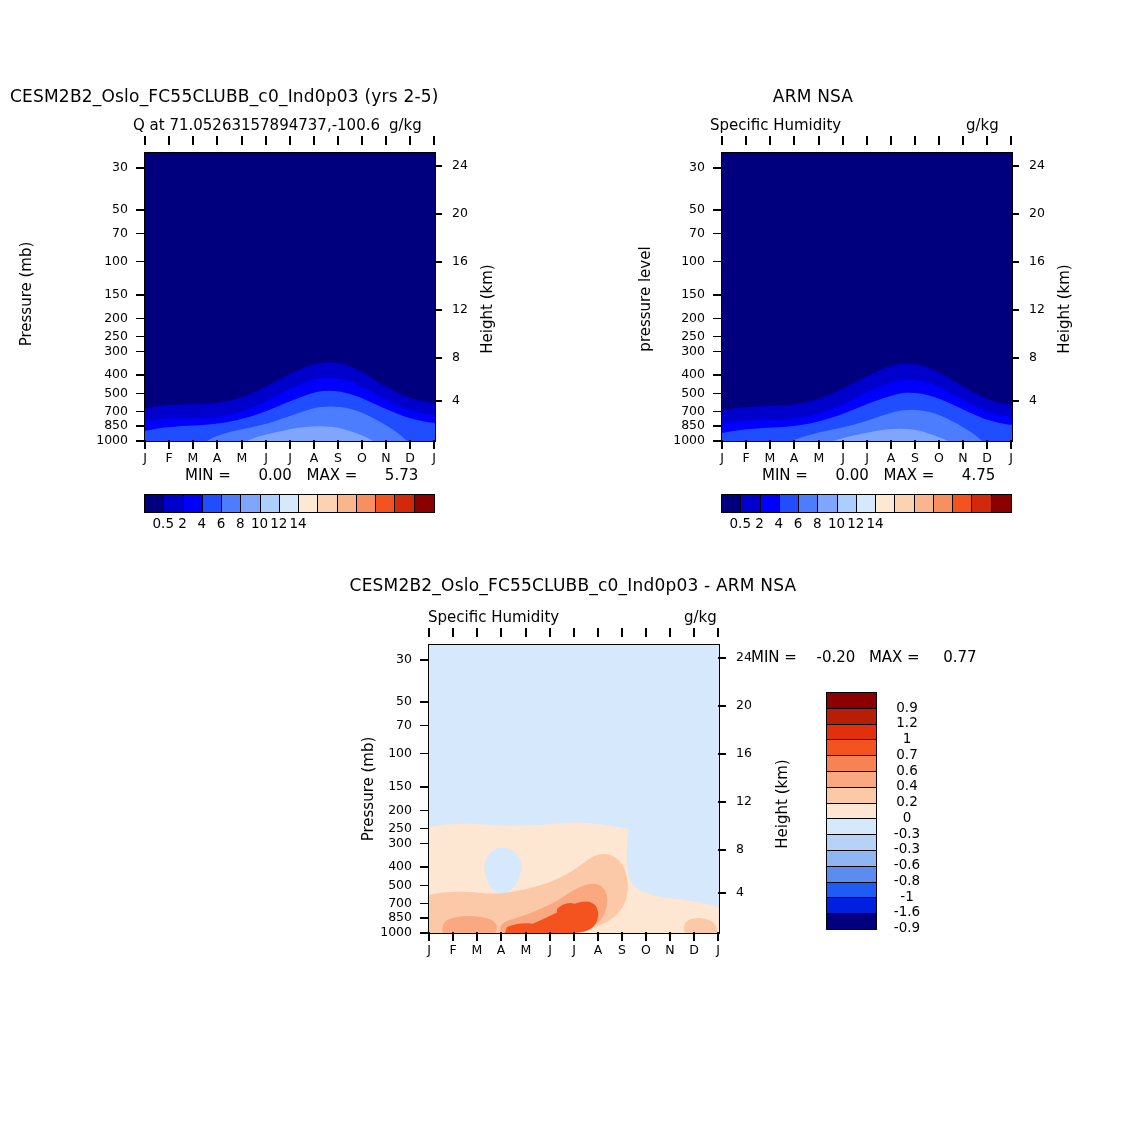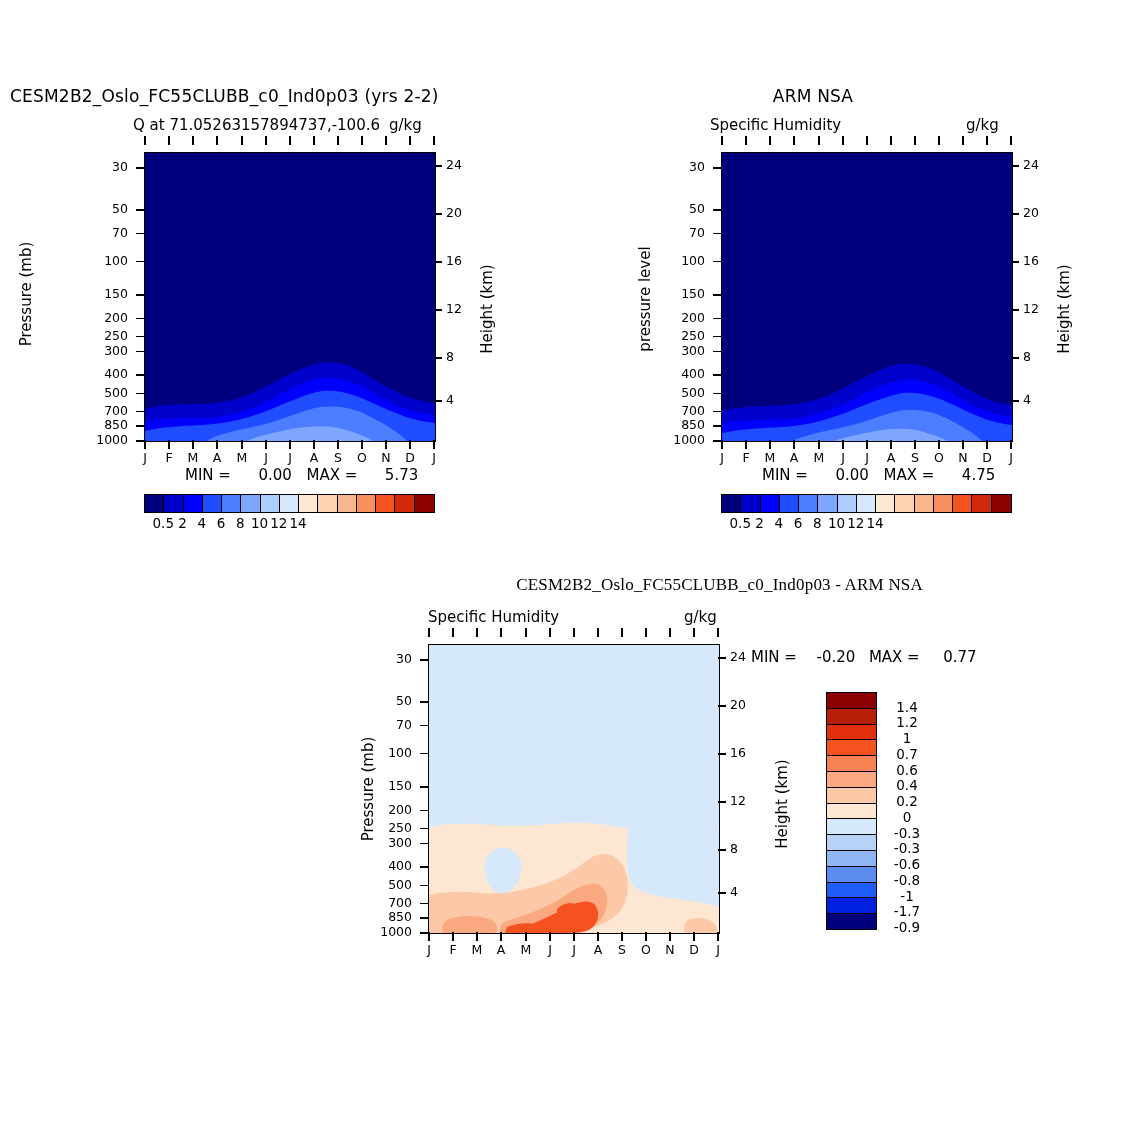--- a/index.html
+++ b/index.html
@@ -1,21 +1,21 @@
 <!DOCTYPE html>
 <html><head>
 <meta charset="utf-8">
 <style>
   html,body{margin:0;padding:0;background:#ffffff;}
   body{width:1146px;height:1146px;position:relative;overflow:hidden;
        font-family:"DejaVu Sans","Liberation Sans",sans-serif;color:#000;}
   .abs{position:absolute;}
   .panel-title{font-size:17px;letter-spacing:.2px;white-space:nowrap;}
   .sub{font-size:15px;white-space:nowrap;}
-  .tick-lbl{font-size:12.5px;white-space:nowrap;}
+  .tick-lbl{font-size:12.5px;white-space:nowrap;margin-left:6px;}
   .axis-title{font-size:15px;white-space:nowrap;}
   .rot-l{transform:rotate(-90deg);}
   .plotbox{position:absolute;border:1.6px solid #000;overflow:hidden;background:#fff;}
   .cb-seg{float:left;height:100%;border-right:1px solid #000;box-sizing:border-box;}
   .cb-seg:last-child{border-right:none;}
   .cbar{position:absolute;border:1.3px solid #000;box-sizing:content-box;}
   .cb-lbl{position:absolute;font-size:13.5px;text-align:center;white-space:nowrap;}
   .vcb{position:absolute;border:1.3px solid #000;box-sizing:content-box;}
   .vcb-seg{width:100%;border-bottom:1px solid #000;box-sizing:border-box;}
   .vcb-seg:last-child{border-bottom:none;}
@@ -23,21 +23,21 @@
   .tk{position:absolute;background:#000;}
   .minmax{font-size:15px;white-space:nowrap;}
   .mon{position:absolute;font-size:12.5px;text-align:center;width:20px;margin-left:-10px;}
   svg{display:block;}
 </style>
 </head>
 <body>
 
 <div class="abs" style="left:0;top:0;">
 
-  <div class="abs panel-title" style="left:10px;top:86px;">CESM2B2_Oslo_FC55CLUBB_c0_Ind0p03 (yrs 2-2)</div>
+  <div class="abs panel-title" style="left:10px;top:86px;">CESM2B2_Oslo_FC55CLUBB_c0_Ind0p03 (yrs 2-5)</div>
 
   <div class="abs sub" style="left:133px;top:116px;">Q at 71.05263157894737,-100.6</div>
   <div class="abs sub" style="left:389px;top:116px;">g/kg</div>
 
   <div class="abs axis-title rot-l" style="left:26px;top:285px;width:120px;margin-left:-60px;text-align:center;">Pressure (mb)</div>
 
   <div class="abs axis-title rot-l" style="left:487px;top:300px;width:110px;margin-left:-55px;text-align:center;">Height (km)</div>
 
   <div class="plotbox" style="left:144px;top:152px;width:290px;height:288px;">
     <svg width="290" height="288" viewBox="0 0 290 288" preserveAspectRatio="none">
@@ -342,21 +342,21 @@
       <div class="cb-lbl" style="left: 77.0667px; width: 46px; margin-left: -23px; top: 0px;">6</div>
       <div class="cb-lbl" style="left: 96.3333px; width: 46px; margin-left: -23px; top: 0px;">8</div>
       <div class="cb-lbl" style="left: 115.6px; width: 46px; margin-left: -23px; top: 0px;">10</div>
       <div class="cb-lbl" style="left: 134.867px; width: 46px; margin-left: -23px; top: 0px;">12</div>
       <div class="cb-lbl" style="left: 154.133px; width: 46px; margin-left: -23px; top: 0px;">14</div>
     </div>
 </div>
 
 <div class="abs" style="left:0;top:0;">
 
-  <div class="abs panel-title" style="left:573px;top:575px;width:700px;margin-left:-350px;text-align:right;font-family:Liberation Serif, serif;">CESM2B2_Oslo_FC55CLUBB_c0_Ind0p03 - ARM NSA</div>
+  <div class="abs panel-title" style="left:573px;top:575px;width:700px;margin-left:-350px;text-align:center;">CESM2B2_Oslo_FC55CLUBB_c0_Ind0p03 - ARM NSA</div>
 
   <div class="abs sub" style="left:428px;top:608px;">Specific Humidity</div>
   <div class="abs sub" style="left:684px;top:608px;">g/kg</div>
 
   <div class="abs axis-title rot-l" style="left:368px;top:780px;width:130px;margin-left:-65px;text-align:center;">Pressure (mb)</div>
   <div class="abs axis-title rot-l" style="left:782px;top:795px;width:110px;margin-left:-55px;text-align:center;">Height (km)</div>
 
   <div class="plotbox" style="left:428px;top:644px;width:290px;height:288px;">
     <svg width="290" height="288" viewBox="0 0 290 288" preserveAspectRatio="none">
 
@@ -506,29 +506,29 @@
         <div class="vcb-seg" style="flex: 1 1 0px; background: rgb(214, 232, 251);"></div>
         <div class="vcb-seg" style="flex: 1 1 0px; background: rgb(182, 211, 247);"></div>
         <div class="vcb-seg" style="flex: 1 1 0px; background: rgb(143, 182, 242);"></div>
         <div class="vcb-seg" style="flex: 1 1 0px; background: rgb(91, 140, 240);"></div>
         <div class="vcb-seg" style="flex: 1 1 0px; background: rgb(31, 92, 245);"></div>
         <div class="vcb-seg" style="flex: 1 1 0px; background: rgb(0, 32, 224);"></div>
         <div class="vcb-seg" style="flex: 1 1 0px; background: rgb(0, 0, 127);"></div>
       </div>
   </div>
   <div class="abs" style="left:880px;top:692px;width:60px;height:236px;" id="vcblbl-diff">
-      <div class="vcb-lbl" style="left: 0px; width: 54px; text-align: center; top: 6.73333px;">1.4</div>
+      <div class="vcb-lbl" style="left: 0px; width: 54px; text-align: center; top: 6.73333px;">0.9</div>
       <div class="vcb-lbl" style="left: 0px; width: 54px; text-align: center; top: 22.4667px;">1.2</div>
       <div class="vcb-lbl" style="left: 0px; width: 54px; text-align: center; top: 38.2px;">1</div>
       <div class="vcb-lbl" style="left: 0px; width: 54px; text-align: center; top: 53.9333px;">0.7</div>
       <div class="vcb-lbl" style="left: 0px; width: 54px; text-align: center; top: 69.6667px;">0.6</div>
       <div class="vcb-lbl" style="left: 0px; width: 54px; text-align: center; top: 85.4px;">0.4</div>
       <div class="vcb-lbl" style="left: 0px; width: 54px; text-align: center; top: 101.133px;">0.2</div>
       <div class="vcb-lbl" style="left: 0px; width: 54px; text-align: center; top: 116.867px;">0</div>
       <div class="vcb-lbl" style="left: 0px; width: 54px; text-align: center; top: 132.6px;">-0.3</div>
       <div class="vcb-lbl" style="left: 0px; width: 54px; text-align: center; top: 148.333px;">-0.3</div>
       <div class="vcb-lbl" style="left: 0px; width: 54px; text-align: center; top: 164.067px;">-0.6</div>
       <div class="vcb-lbl" style="left: 0px; width: 54px; text-align: center; top: 179.8px;">-0.8</div>
       <div class="vcb-lbl" style="left: 0px; width: 54px; text-align: center; top: 195.533px;">-1</div>
-      <div class="vcb-lbl" style="left: 0px; width: 54px; text-align: center; top: 211.267px;">-1.7</div>
+      <div class="vcb-lbl" style="left: 0px; width: 54px; text-align: center; top: 211.267px;">-1.6</div>
       <div class="vcb-lbl" style="left: 0px; width: 54px; text-align: center; top: 227px;">-0.9</div>
     </div>
 </div>
 
 </body></html>

